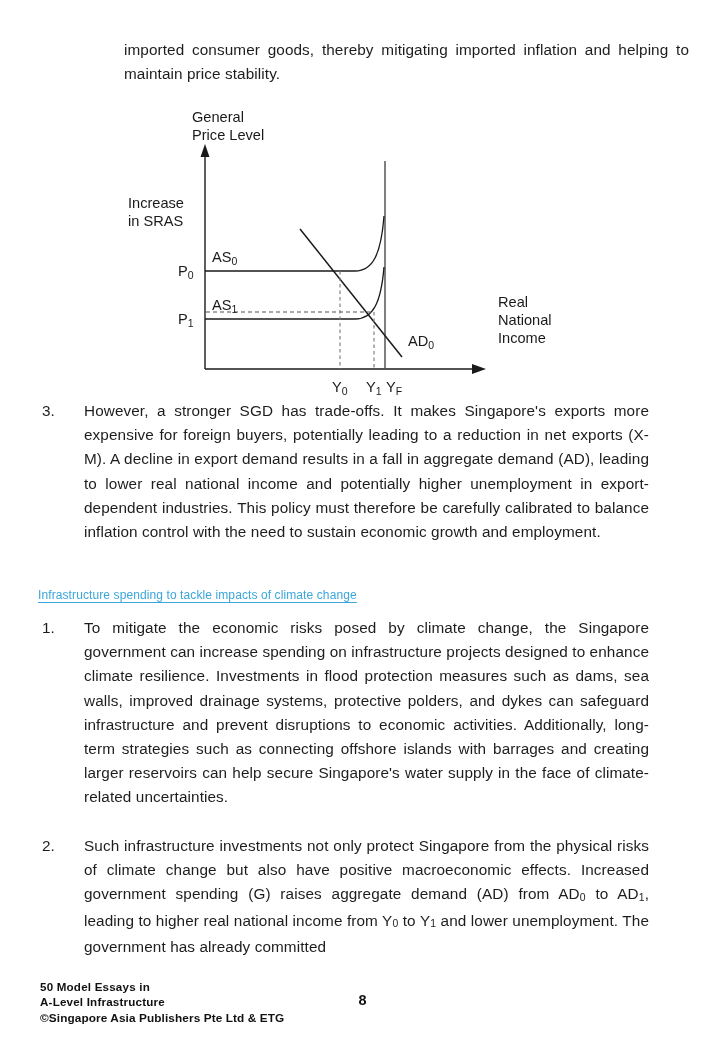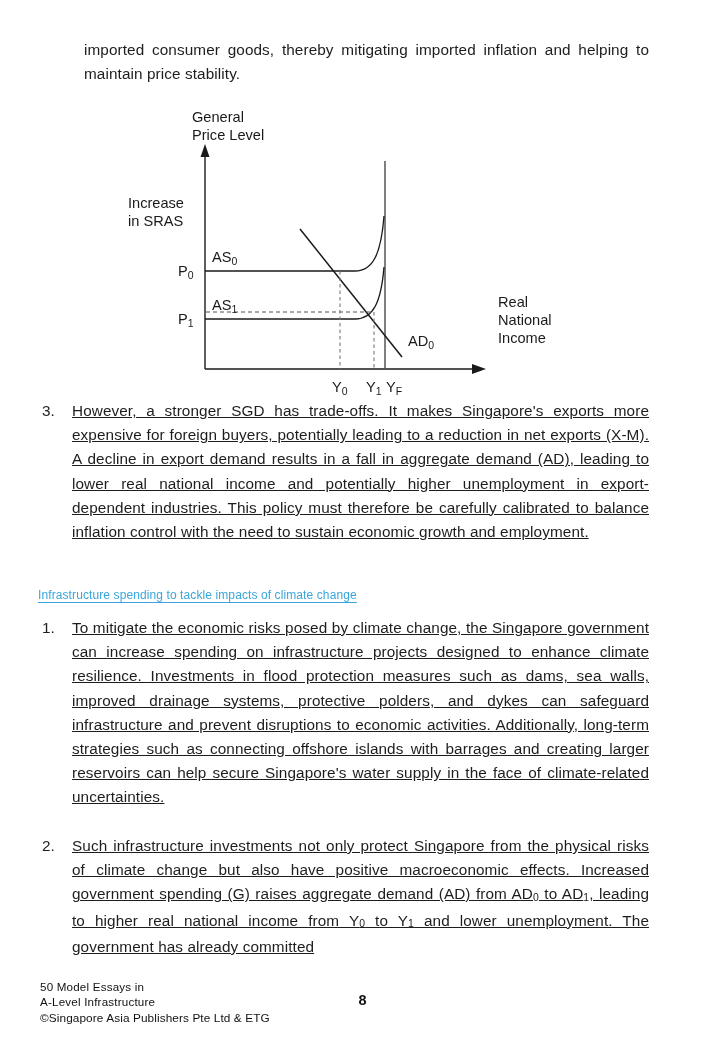--- a/index.html
+++ b/index.html
@@ -23,20 +23,21 @@
   }
 
   
   .para {
     position: absolute;
     font-size: 15.3px;
     line-height: 24.2px;
     text-align: justify;
     color: #1d1d1d;
     letter-spacing: 0.1px;
+    margin-left: 40px;
   }
   .para-nolist {
     left: 84px;
     width: 565px;
   }
   .listitem {
     position: absolute;
     left: 42px;
     width: 607px;
     font-size: 15.3px;
@@ -45,24 +46,23 @@
     letter-spacing: 0.1px;
   }
   .listitem .marker {
     position: absolute;
     left: 0;
     top: 0;
     width: 30px;
     text-align: left;
   }
   .listitem .body {
-    margin-left: 30px;
+    margin-left: 42px;
     text-align: justify;
     text-justify: inter-word;
-    text-decoration: underline;
   }
 
   
   .blue-heading {
     position: absolute;
     left: 38px;
     top: 585px;
     font-size: 12px;
     line-height: 20px;
     color: #3aa6db;
@@ -96,32 +96,33 @@
     left: 40px;
     top: 980px;
     width: 645px;
     height: 60px;
   }
   .footer-title {
     position: absolute;
     left: 0;
     top: 0;
     font-size: 11.6px;
-    font-weight: normal;
+    font-weight: bold;
     line-height: 14.5px;
     color: #111;
     letter-spacing: 0.2px;
   }
   .footer-copy {
     position: absolute;
     left: 0;
     top: 31px;
     font-size: 11.8px;
     color: #111;
     letter-spacing: 0.1px;
+    font-weight: bold;
   }
   .footer-page {
     position: absolute;
     left: 0;
     top: 12px;
     width: 645px;
     text-align: center;
     font-size: 14.5px;
     font-weight: bold;
     color: #111;

